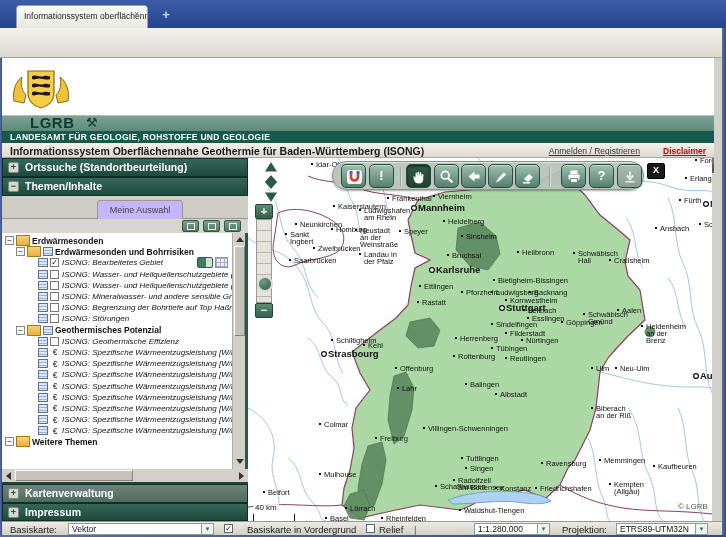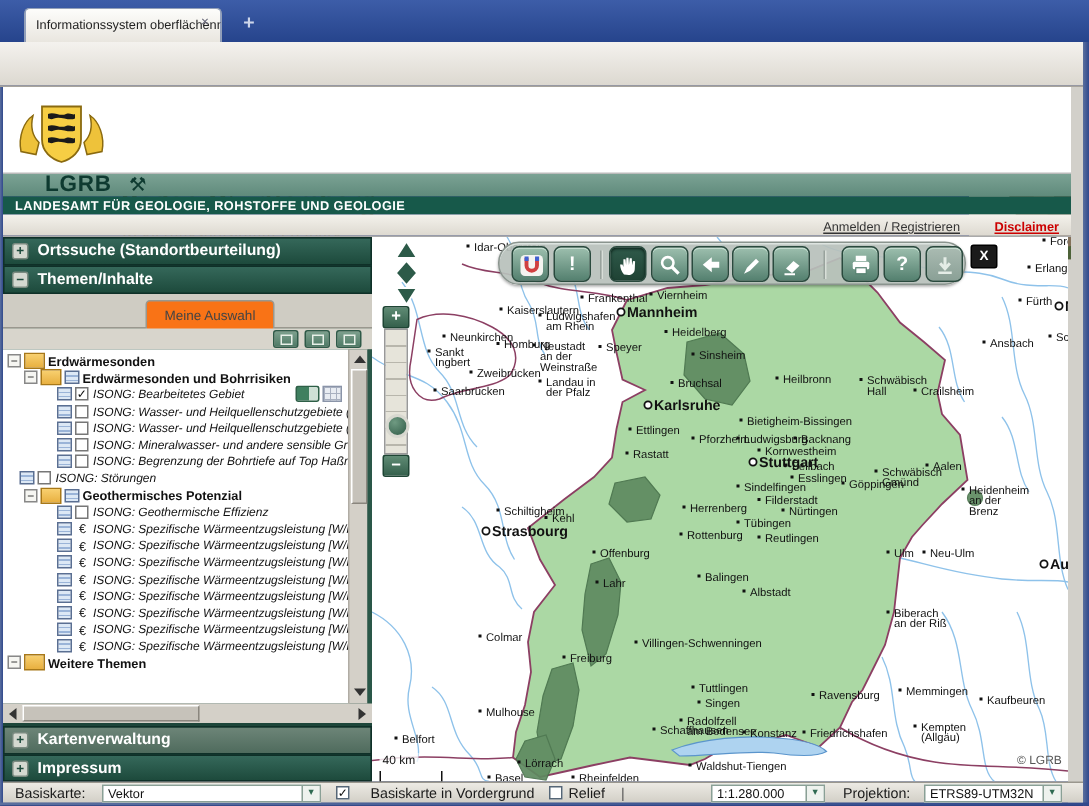--- a/index.html
+++ b/index.html
@@ -50,21 +50,21 @@
   #sidebar{left:2px;top:158px;width:246px;height:363px;background:#1d463a;}
   .panelhdr{position:absolute;left:0;width:246px;height:19px;box-sizing:border-box;
             background:linear-gradient(#35685a,#1d4a3c);border:1px solid #0f3028;color:#fff;
             font-size:10.5px;font-weight:bold;line-height:17px;padding-left:22px;}
   .panelhdr.gray{background:linear-gradient(#6d8578,#4f6b5d);}
   .pm{position:absolute;left:5px;top:3px;width:11px;height:11px;background:#d4d8d0;border:1px solid #7a8a80;border-radius:2px;
       box-sizing:border-box;color:#1d4a3c;font-size:9px;font-weight:bold;line-height:8px;text-align:center;}
   #tabrow{left:0;top:38px;width:246px;height:23px;background:#cfccc3;border-bottom:1px solid #9a978e;box-sizing:border-box;position:absolute;}
   .tab1{position:absolute;left:5px;top:2px;width:88px;height:21px;background:#fbfaf7;border:1px solid #8a8880;border-bottom:none;
         border-radius:3px 3px 0 0;box-sizing:border-box;font-size:9.5px;font-weight:bold;color:#111;text-align:center;line-height:20px;}
-  .tab2{position:absolute;left:95px;top:4px;width:86px;height:22px;background:#f97316;border:1px solid #9a978e;
+  .tab2{position:absolute;left:95px;top:4px;width:86px;height:22px;background:#c4b5fd;border:1px solid #9a978e;
         border-radius:3px 3px 0 0;box-sizing:border-box;font-size:9px;color:#444;text-align:center;line-height:18px;}
   #treebar{left:0;top:61px;width:246px;height:14px;background:#d8d5cc;position:absolute;}
   .minibtn{position:absolute;top:1px;width:17px;height:12px;background:linear-gradient(#7da08d,#4f7a66);
            border:1px solid #2f5a48;border-radius:2px;box-sizing:border-box;}
   .minibtn i{position:absolute;left:4px;top:2px;width:6px;height:5px;border:1px solid #e8f0e8;}
   #tree{left:0;top:75px;width:230px;height:236px;background:#fff;overflow:hidden;position:absolute;padding-top:2px;box-sizing:border-box;}
   .trow{height:11.2px;display:flex;align-items:center;overflow:hidden;white-space:nowrap;}
   .exp{display:inline-block;flex:none;width:9px;height:9px;line-height:7px;text-align:center;background:#f6f6f2;border:1px solid #888;
        font-size:8px;color:#222;margin-right:2px;box-sizing:border-box;}
   .exp.spacer{visibility:hidden;}
@@ -217,20 +217,21 @@
         <rect x="10" y="0" width="9" height="5" fill="#0e3a30"></rect>
         <rect x="10" y="5" width="4" height="5" fill="#e8efe8"></rect>
         <line x1="0" y1="4" x2="9" y2="1" stroke="#0e3a30" stroke-width="2"></line>
       </svg>
   </div>
 </div>
 <div class="abs" id="lgrbtxt">LGRB</div>
 <div class="abs" id="hammers">⚒</div>
 <div class="abs" id="strip">LANDESAMT FÜR GEOLOGIE, ROHSTOFFE UND GEOLOGIE</div>
 <div class="abs" id="apptitle-row">
+  <span class="abs" id="apptitle">Informationssystem Oberflächennahe Geothermie für Baden-Württemberg (ISONG)</span>
   <span class="abs" id="login">Anmelden / Registrieren</span>
   <span class="abs" id="disclaimer">Disclaimer</span>
 </div>
 
 <div class="abs" id="sidebar">
   <div class="panelhdr" style="top:0;">
     <span class="pm">+</span>
     <span>Ortssuche (Standortbeurteilung)</span>
   </div>
   <div class="panelhdr" style="top:19px;">
@@ -289,21 +290,21 @@
           <span class="grid"></span>
           <span class="cb"></span>
           <span class="lbl i">ISONG: Mineralwasser- und andere sensible Grundwas</span>
         </div>
         <div class="trow" style="padding-left: 25px;">
           <span class="exp spacer"></span>
           <span class="grid"></span>
           <span class="cb"></span>
           <span class="lbl i">ISONG: Begrenzung der Bohrtiefe auf Top Haßmersheim</span>
         </div>
-        <div class="trow" style="">
+        <div class="trow" style="padding-left: 25px;">
           <span class="exp spacer"></span>
           <span class="grid"></span>
           <span class="cb"></span>
           <span class="lbl i">ISONG: Störungen</span>
         </div>
         <div class="trow" style="padding-left: 14px;">
           <span class="exp">−</span>
           <span class="fold"></span>
           <span class="grid"></span>
           <span class="lbl b">Geothermisches Potenzial</span>

